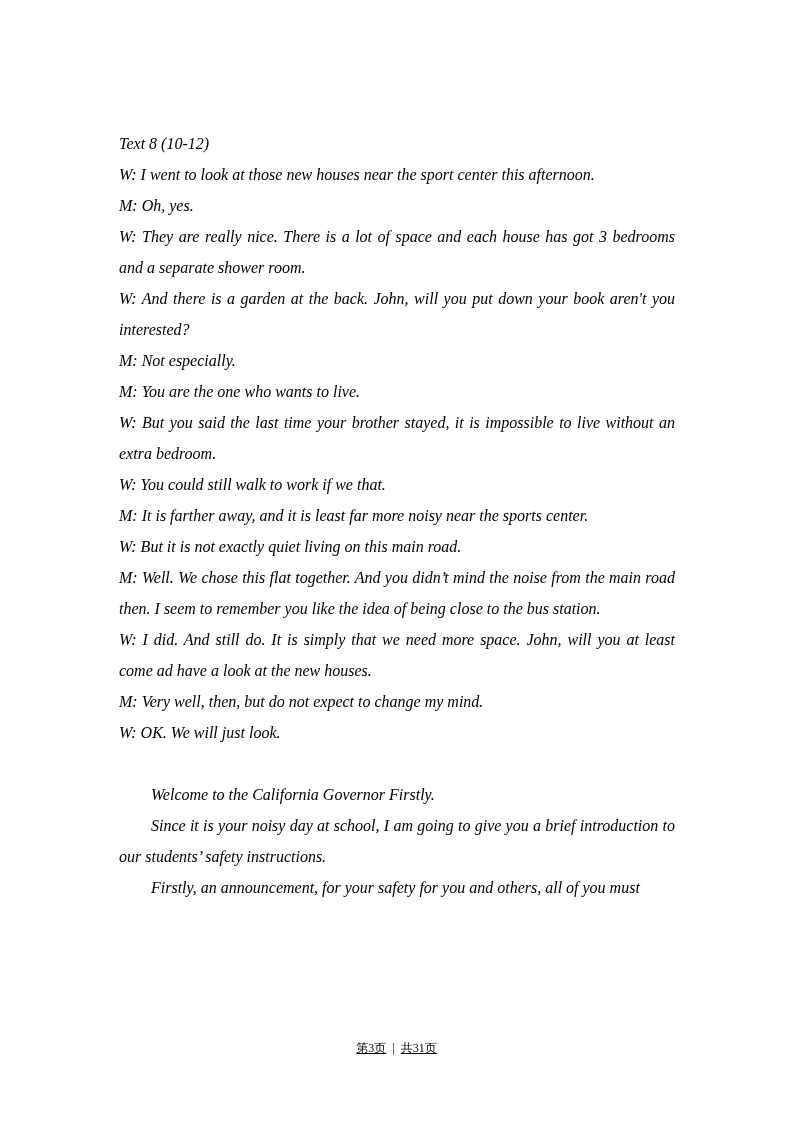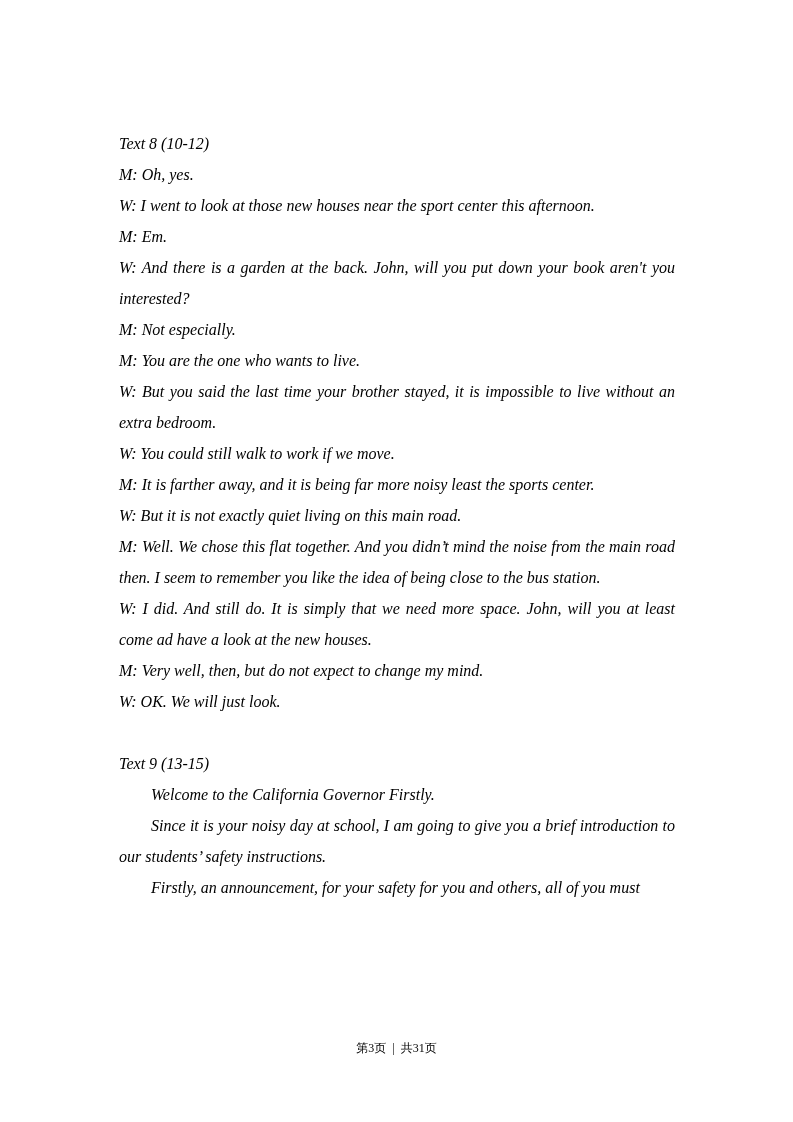--- a/index.html
+++ b/index.html
@@ -40,49 +40,49 @@
   }
   .footer {
     position: absolute;
     top: 1040px;
     left: 0;
     width: 793px;
     text-align: center;
     font-size: 12px;
     line-height: 16px;
     color: #000000;
+    text-decoration: underline;
   }
   .footer .sep {
     display: inline-block;
     margin: 0 6px;
   }
 </style>
 </head>
 <body>
 
 <div class="page" id="page-root">
     <div class="section">
       <p class="title">Text 8 (10-12)</p>
+      <p class="para">W: I went to look at those new houses near the sport center this afternoon.</p>
       <p class="para">M: Oh, yes.</p>
-      <p class="para">W: I went to look at those new houses near the sport center this afternoon.</p>
-      <p class="para">M: Em.</p>
+      <p class="para">W: They are really nice. There is a lot of space and each house has got 3 bedrooms and a separate shower room.</p>
       <p class="para">W: And there is a garden at the back. John, will you put down your book aren't you interested?</p>
       <p class="para">M: Not especially.</p>
       <p class="para">M: You are the one who wants to live.</p>
       <p class="para">W: But you said the last time your brother stayed, it is impossible to live without an extra bedroom.</p>
-      <p class="para">W: You could still walk to work if we move.</p>
-      <p class="para">M: It is farther away, and it is being far more noisy least the sports center.</p>
+      <p class="para">W: You could still walk to work if we that.</p>
+      <p class="para">M: It is farther away, and it is least far more noisy near the sports center.</p>
       <p class="para">W: But it is not exactly quiet living on this main road.</p>
       <p class="para">M: Well. We chose this flat together. And you didn’t mind the noise from the main road then. I seem to remember you like the idea of being close to the bus station.</p>
       <p class="para">W: I did. And still do. It is simply that we need more space. John, will you at least come ad have a look at the new houses.</p>
       <p class="para">M: Very well, then, but do not expect to change my mind.</p>
       <p class="para">W: OK. We will just look.</p>
     </div>
     <div class="section">
-      <p class="title">Text 9 (13-15)</p>
       <p class="para indent">Welcome to the California Governor Firstly.</p>
       <p class="para indent">Since it is your noisy day at school, I am going to give you a brief introduction to our students’ safety instructions.</p>
       <p class="para indent">Firstly, an announcement, for your safety for you and others, all of you must</p>
     </div>
   </div>
 
 <div class="footer">
   <span>第3页</span><span class="sep">|</span><span>共31页</span>
 </div>
 

